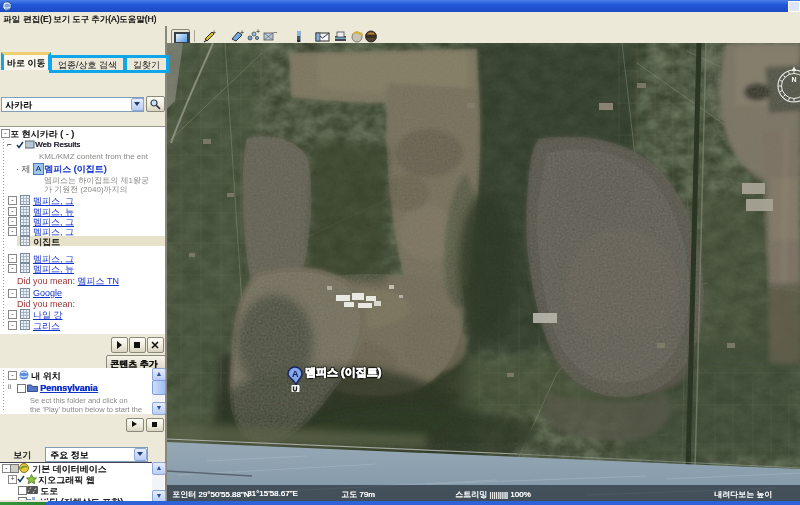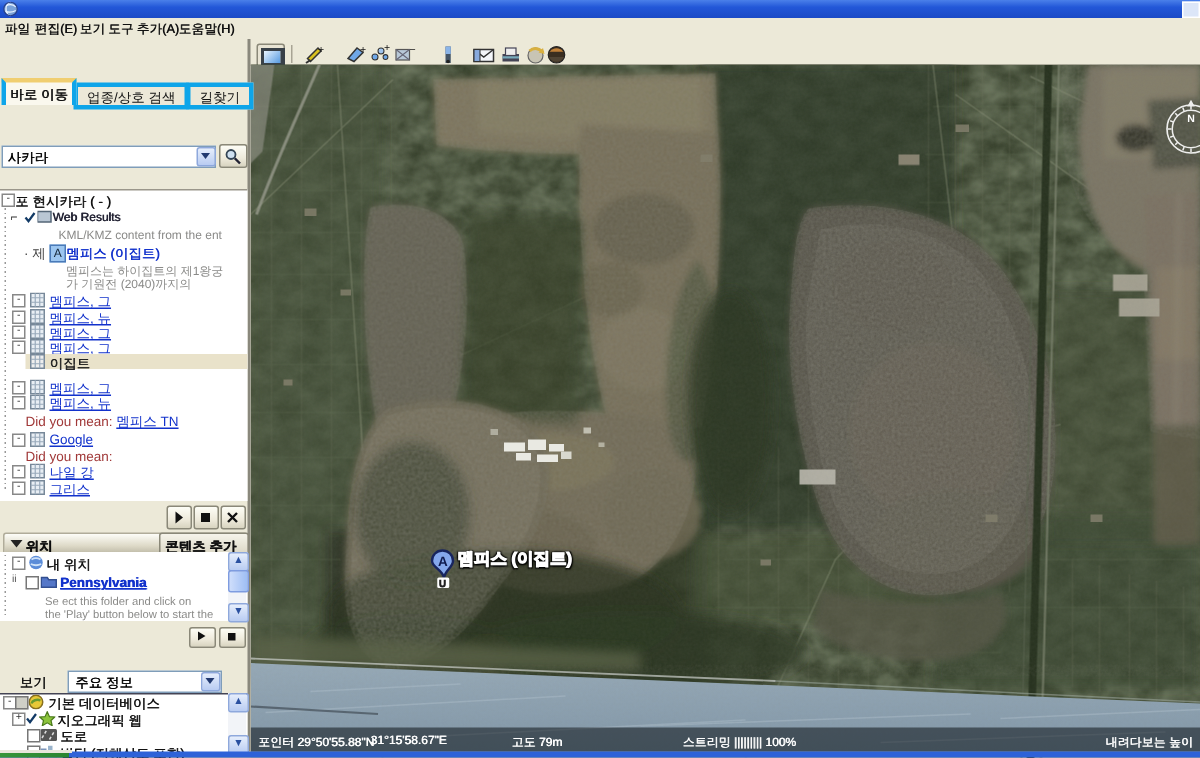--- a/index.html
+++ b/index.html
@@ -336,21 +336,21 @@
 <rect x="4.5" y="19" width="8" height="7" fill="#fff" rx="1"></rect>
 <path d="M6.5,20.5 v3 a1.5,1.5 0 0 0 3,0 v-3" fill="none" stroke="#222" stroke-width="1.4"></path>
 </svg>
 <div class="abs k" style="left:305px;top:365px;font-size:11px;font-weight:bold;color:#fff;-webkit-text-stroke:0.8px #fff;text-shadow:1px 1px 1px #000,-1px 1px 1px #000,1px -1px 1px #000,-1px -1px 1px #000">멤피스 (이집트)</div>
 
 <div class="abs" style="left:167px;top:485px;width:633px;height:16px;background:rgba(8,14,18,0.52)"></div>
 <div class="stat k" style="left:172px;top:489px">포인터 29°50'55.88"N</div>
 <div class="stat k" style="left:247px;top:489px">31°15'58.67"E</div>
 <div class="stat k" style="left:341px;top:489px">고도  79m</div>
 <div class="stat k" style="left:455px;top:489px">스트리밍 ||||||||| 100%</div>
-<div class="stat k" style="left:737px;top:489px">내려다보는 높이</div>
+<div class="stat k" style="left:714px;top:489px">내려다보는 높이</div>
 
 <div class="abs side"></div>
 
 
 <div class="tab" style="left:1px;top:52px;width:44px;height:15px;background:#faf8ee;border-top:3px solid #f0ce70;border-bottom:none;z-index:2"><span class="k" style="position:relative;top:2px">바로 이동</span></div>
 <div class="tab" style="left:49px;top:55px;width:71px;height:12px;background:#ece8d8"><span style="position:relative;top:1px">업종/상호 검색</span></div>
 <div class="tab" style="left:124px;top:55px;width:39px;height:12px;background:#ece8d8"><span style="position:relative;top:1px">길찾기</span></div>
 
 
 <div class="abs white" style="left:1px;top:97px;width:141px;height:13px;border:1px solid #7F9DB9"></div>
@@ -472,24 +472,20 @@
     </div>
 <div class="abs btn" style="left:129px;top:337px;width:15px;height:14px">
       <div class="abs" style="left:4px;top:4px;width:6px;height:6px;background:#111"></div>
     </div>
 <div class="abs btn" style="left:147px;top:337px;width:15px;height:14px">
       <svg style="position:absolute;left:3px;top:3px" width="8" height="8">
         <path d="M1,1 L7,7 M7,1 L1,7" stroke="#111" stroke-width="1.6"></path>
       </svg>
     </div>
 
-<div class="abs phead" style="top:355px">
-      <span class="tri"></span>
-      <span class="lbl">위치</span>
-    </div>
 <div class="abs btn" style="left:106px;top:355px;width:58px;height:13px;background:linear-gradient(180deg,#f6f4ea,#dcd8c6)">
       <div class="k" style="position:absolute;left:3px;top:2px;font-size:9px;font-weight:bold;color:#111">콘텐츠 추가</div>
     </div>
 
 <div class="abs white" style="left:0px;top:368px;width:165px;height:46px"></div>
 <div class="abs" style="left:3px;top:370px;width:1px;height:42px;background:repeating-linear-gradient(180deg,#999 0 1px,transparent 1px 3px)"></div>
 <div class="row" style="left:8px;top:370px">
       <span class="exp" style="top:1px">-</span>
       <svg style="position:absolute;left:11px;top:0px" width="10" height="10">
         <circle cx="5" cy="5" r="4.5" fill="#5b8cd8"></circle>

